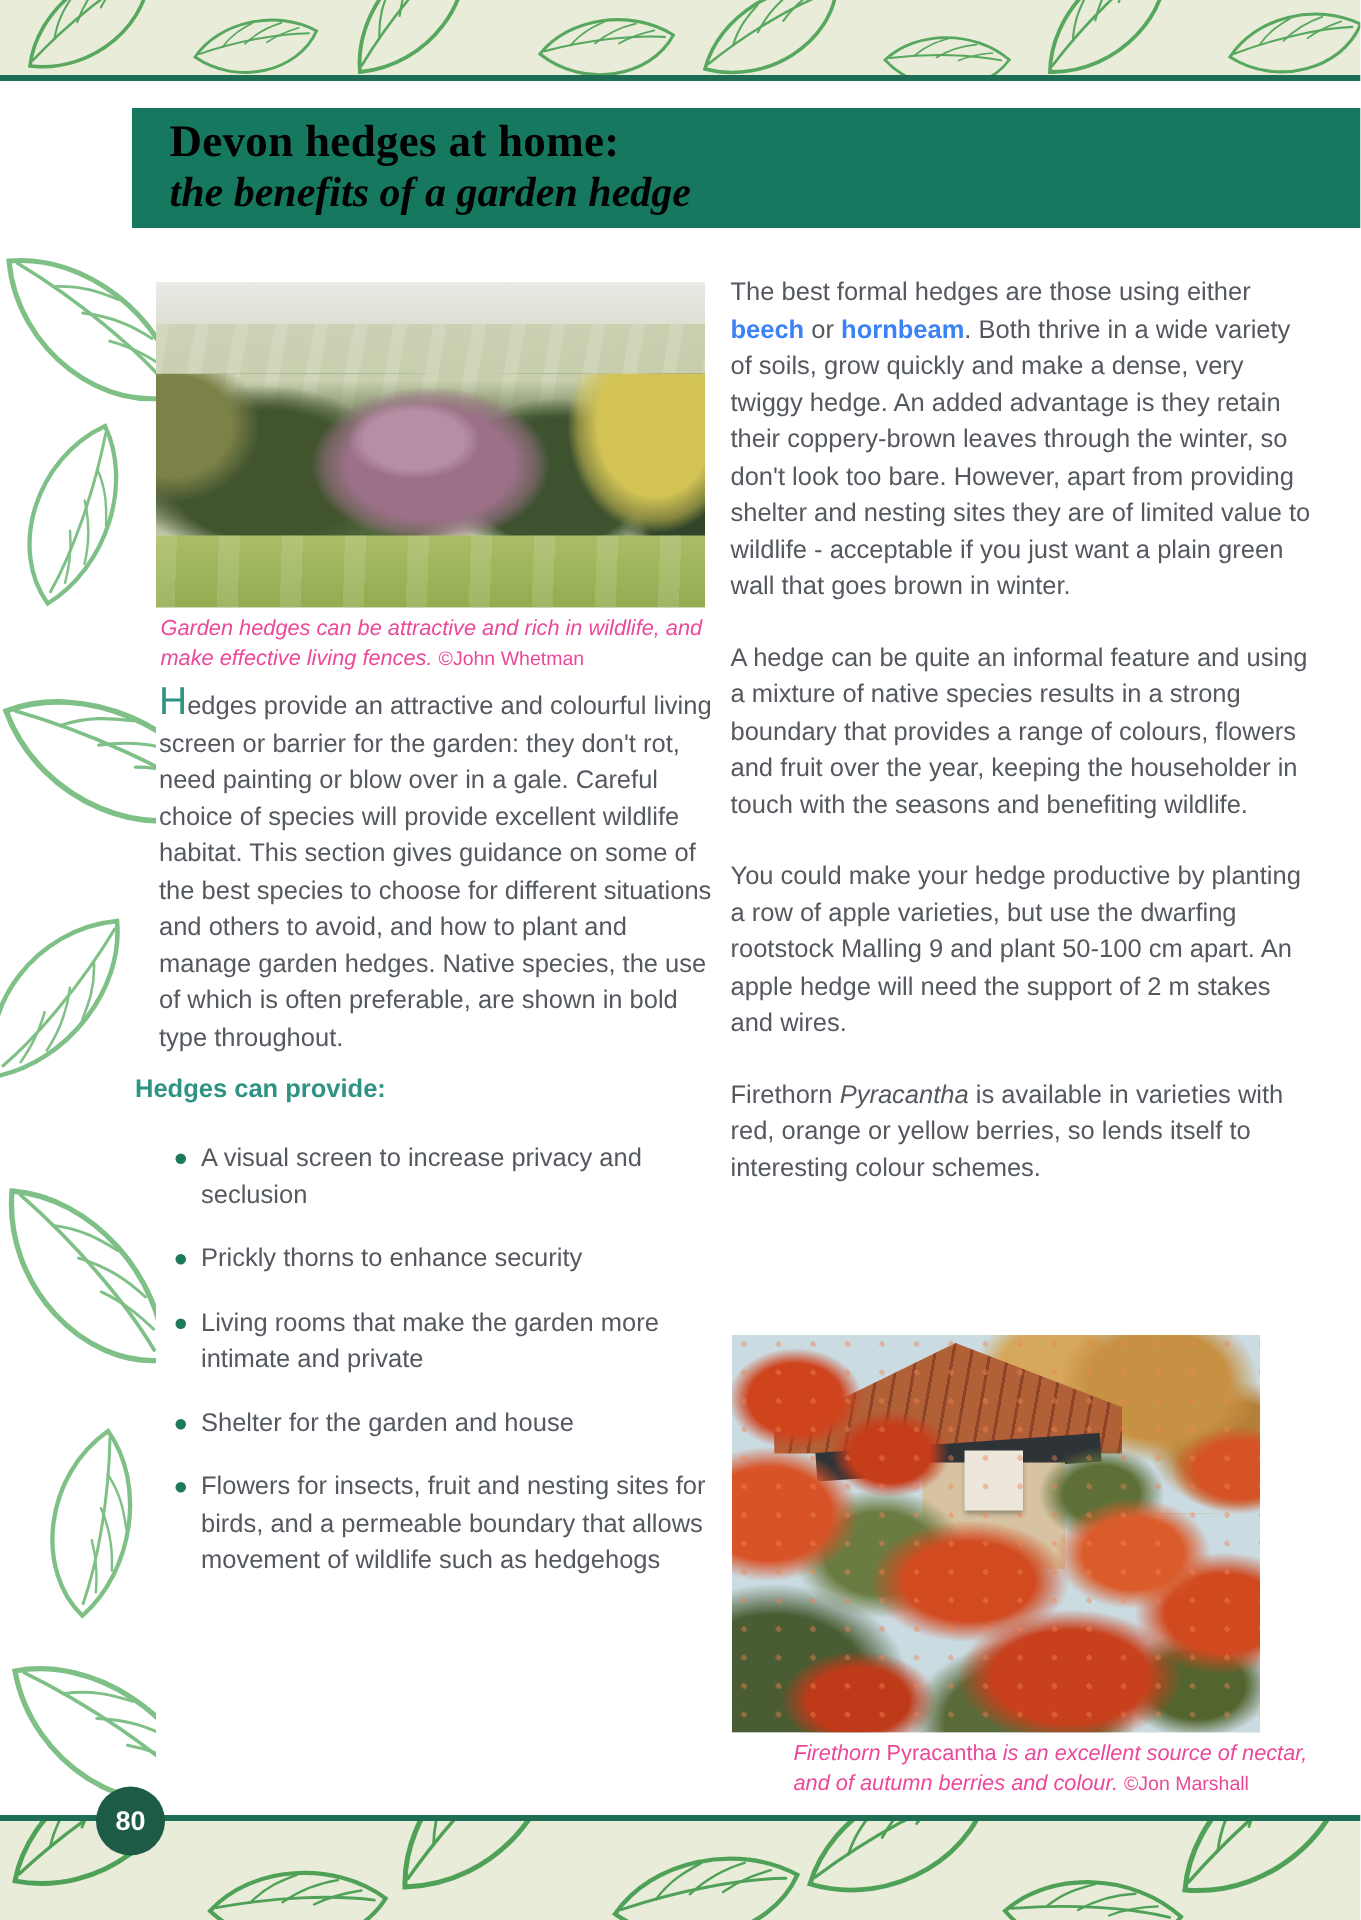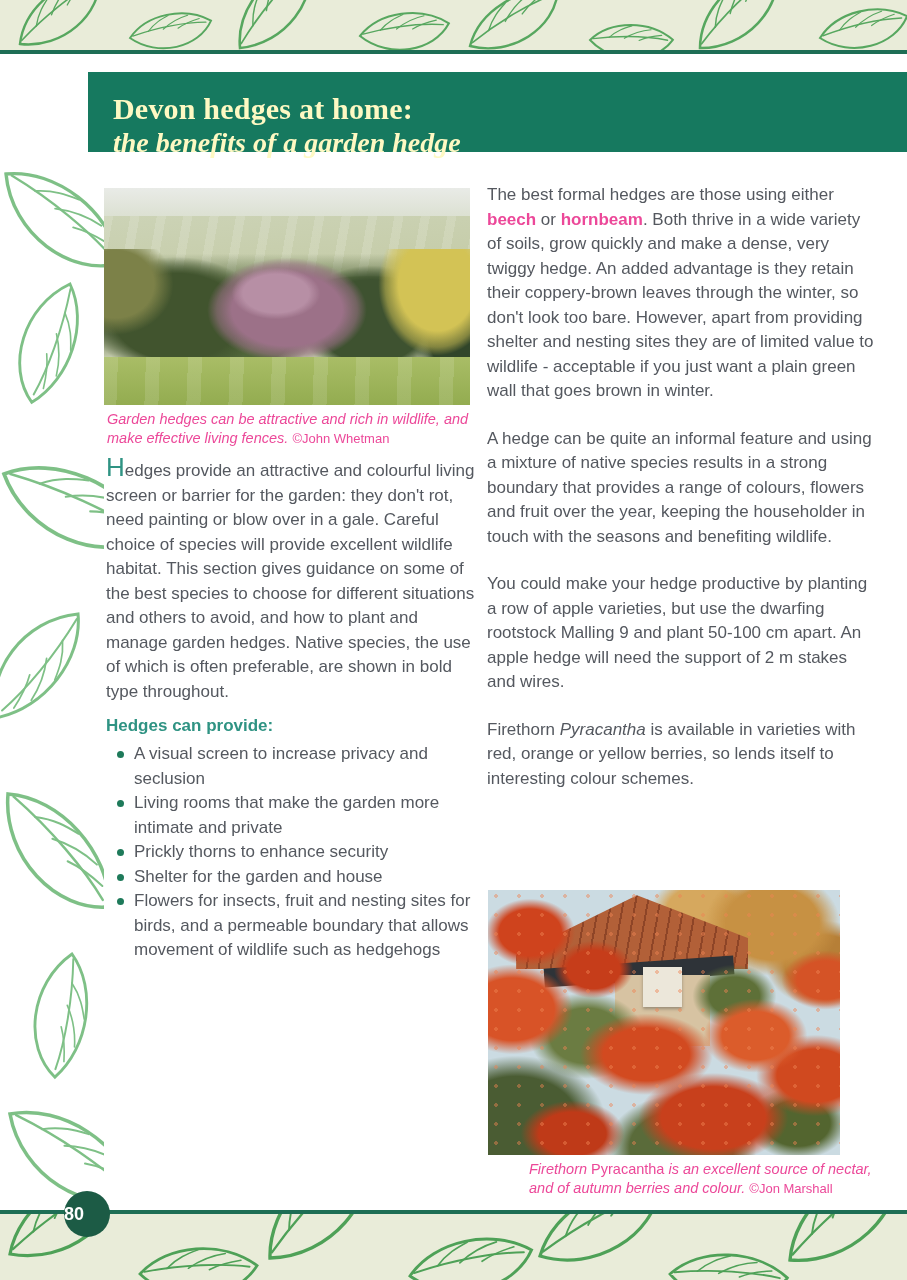--- a/index.html
+++ b/index.html
@@ -13,22 +13,22 @@
   .band-bottom{top:1214px;height:66px;color:#4ea157;}
   .rule{position:absolute;left:0;right:0;height:4px;background:#1e6e55;z-index:3;}
   .rule-top{top:50px;}
   .rule-bottom{top:1210px;}
   .left-art{position:absolute;left:0;top:54px;width:104px;height:1156px;color:#5fb169;opacity:.8;overflow:hidden;}
   svg.art{display:block;}
   .art use{stroke:currentColor;}
   
   .header-bar{
     position:absolute;left:88px;right:0;top:72px;height:80px;background:#16795f;
-    color:#fef9c3;font-family:"Liberation Serif","DejaVu Serif",serif;font-weight:bold;
-    padding:19px 0 0 25px;box-sizing:border-box;z-index:2;
+    color:#000000;font-family:"Liberation Serif","DejaVu Serif",serif;font-weight:bold;
+    padding:5px 0 0 25px;box-sizing:border-box;z-index:2;
   }
   .header-bar .l1{font-size:30px;line-height:35px;letter-spacing:.2px;}
   .header-bar .l2{font-size:28px;line-height:33px;font-style:italic;}
   
   .photo{position:absolute;overflow:hidden;}
   .photo>div{position:absolute;}
   .photo1{left:104px;top:188px;width:366px;height:217px;background:#c9d0b2;}
   .p1-sky{left:0;right:0;top:0;height:16%;background:linear-gradient(#e9ebe7,#d9decd);}
   .p1-fields{left:0;right:0;top:13%;height:38%;
     background:
@@ -87,32 +87,32 @@
     background-size:23px 19px;}
   
   .caption{position:absolute;font-style:italic;font-size:14.5px;line-height:19px;color:#ec4899;}
   .caption .credit{font-style:normal;font-size:13px;}
   .caption .upright{font-style:normal;}
   .caption1{left:107px;top:410px;width:372px;}
   .caption2{left:489px;top:1160px;width:366px;margin-left:40px;}
   .body-text{font-size:17px;line-height:24.5px;color:#54585f;}
   .intro{position:absolute;left:106px;top:455px;width:370px;}
   .dropcap{color:#2f9383;font-size:26px;line-height:24px;}
-  .list-heading{position:absolute;left:106px;top:716px;width:370px;font-size:17px;font-weight:bold;color:#2f9383;}
+  .list-heading{position:absolute;left:90px;top:716px;width:370px;font-size:17px;font-weight:bold;color:#2f9383;}
   ul.bullets{position:absolute;left:106px;top:742px;width:376px;margin:0;padding:0;list-style:none;}
-  ul.bullets li{position:relative;padding-left:28px;font-size:17px;line-height:24.5px;}
+  ul.bullets li{position:relative;padding-left:28px;font-size:17px;line-height:24.5px;margin-top:18px;}
   ul.bullets li::before{content:"";position:absolute;left:11px;top:9px;width:7px;height:7px;border-radius:50%;background:#1e7a5a;}
   .right-col{position:absolute;left:487px;top:183px;width:392px;}
   .right-col p{margin:0 0 23px 0;}
-  .right-col b{color:#ec4899;}
+  .right-col b{color:#3b82f6;}
   
   .page-badge{
     position:absolute;left:64px;top:1191px;width:46px;height:46px;border-radius:50%;
     background:#1c5b45;color:#ffffff;font-weight:bold;font-size:18px;
-    display:flex;align-items:center;justify-content:flex-start;z-index:4;
+    display:flex;align-items:center;justify-content:center;z-index:4;
   }
 </style>
 </head>
 <body>
 
 <svg width="0" height="0" style="position:absolute">
   <defs>
     <g id="leaf" fill="none" stroke-linecap="round">
       <path d="M0,0 C10,-22 40,-34 64,-26 C58,-2 26,12 0,0 Z" stroke-width="1.6"></path>
       <path d="M2,-2 C22,-13 44,-21 60,-24" stroke-width="1.1"></path>
@@ -167,22 +167,22 @@
 </div>
 
 <div class="intro body-text">
   <span class="dropcap">H</span><span>edges provide an attractive and colourful living screen or barrier for the garden: they don't rot, need painting or blow over in a gale. Careful choice of species will provide excellent wildlife habitat. This section gives guidance on some of the best species to choose for different situations and others to avoid, and how to plant and manage garden hedges. Native species, the use of which is often preferable, are shown in bold type throughout.</span>
 </div>
 
 <div class="list-heading">Hedges can provide:</div>
 
 <ul class="bullets">
   <li>A visual screen to increase privacy and seclusion</li>
+  <li>Prickly thorns to enhance security</li>
   <li>Living rooms that make the garden more intimate and private</li>
-  <li>Prickly thorns to enhance security</li>
   <li>Shelter for the garden and house</li>
   <li>Flowers for insects, fruit and nesting sites for birds, and a permeable boundary that allows movement of wildlife such as hedgehogs</li>
 </ul>
 
 <div class="right-col body-text">
   <p><span>The best formal hedges are those using either </span><b>beech</b><span> or </span><b>hornbeam</b><span>. Both thrive in a wide variety of soils, grow quickly and make a dense, very twiggy hedge. An added advantage is they retain their coppery-brown leaves through the winter, so don't look too bare. However, apart from providing shelter and nesting sites they are of limited value to wildlife - acceptable if you just want a plain green wall that goes brown in winter.</span></p>
   <p>A hedge can be quite an informal feature and using a mixture of native species results in a strong boundary that provides a range of colours, flowers and fruit over the year, keeping the householder in touch with the seasons and benefiting wildlife.</p>
   <p>You could make your hedge productive by planting a row of apple varieties, but use the dwarfing rootstock Malling 9 and plant 50-100 cm apart. An apple hedge will need the support of 2 m stakes and wires.</p>
   <p><span>Firethorn </span><i>Pyracantha</i><span> is available in varieties with red, orange or yellow berries, so lends itself to interesting colour schemes.</span></p>
 </div>

